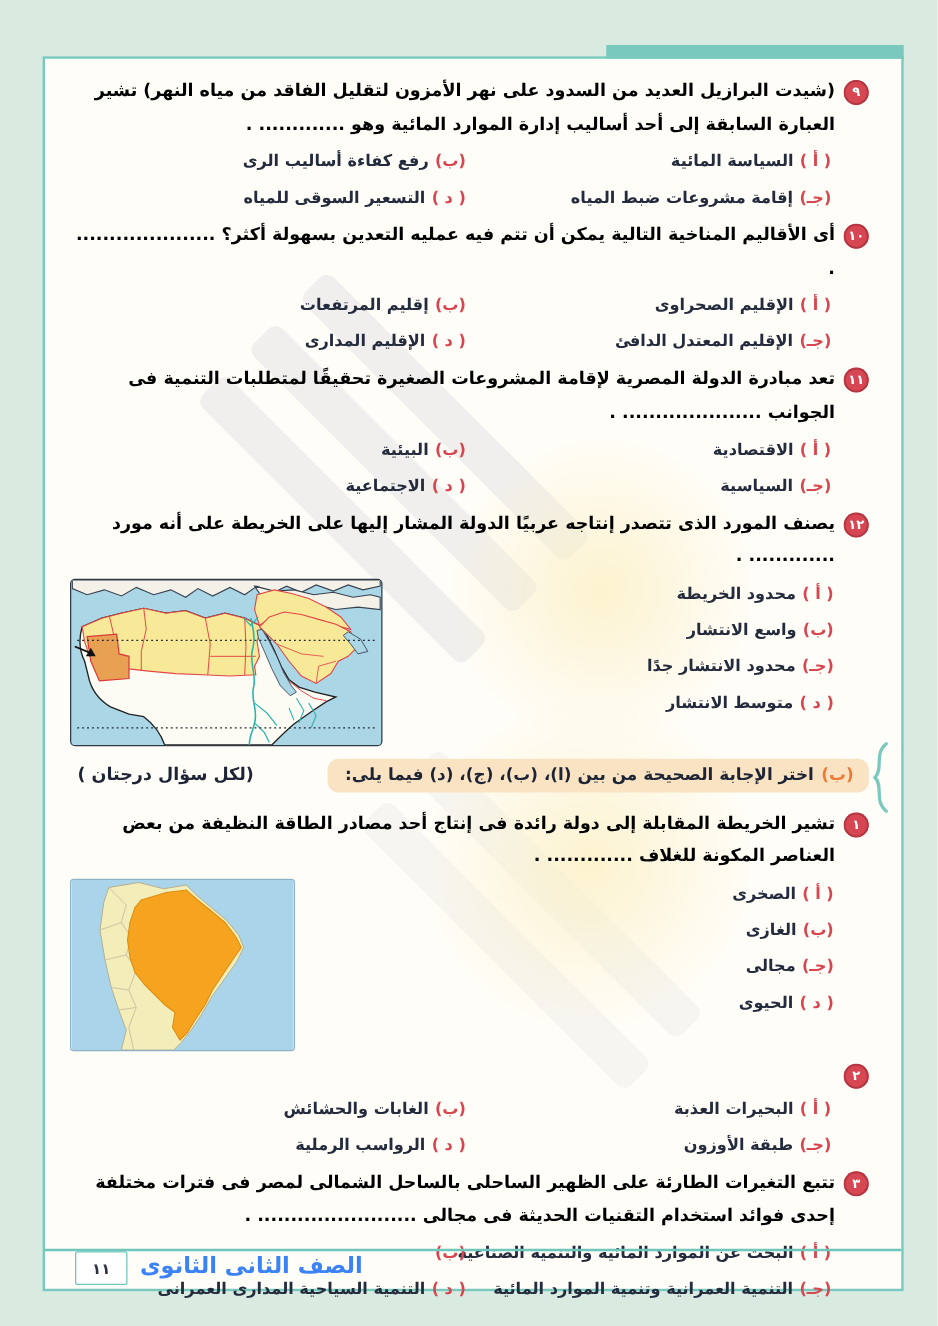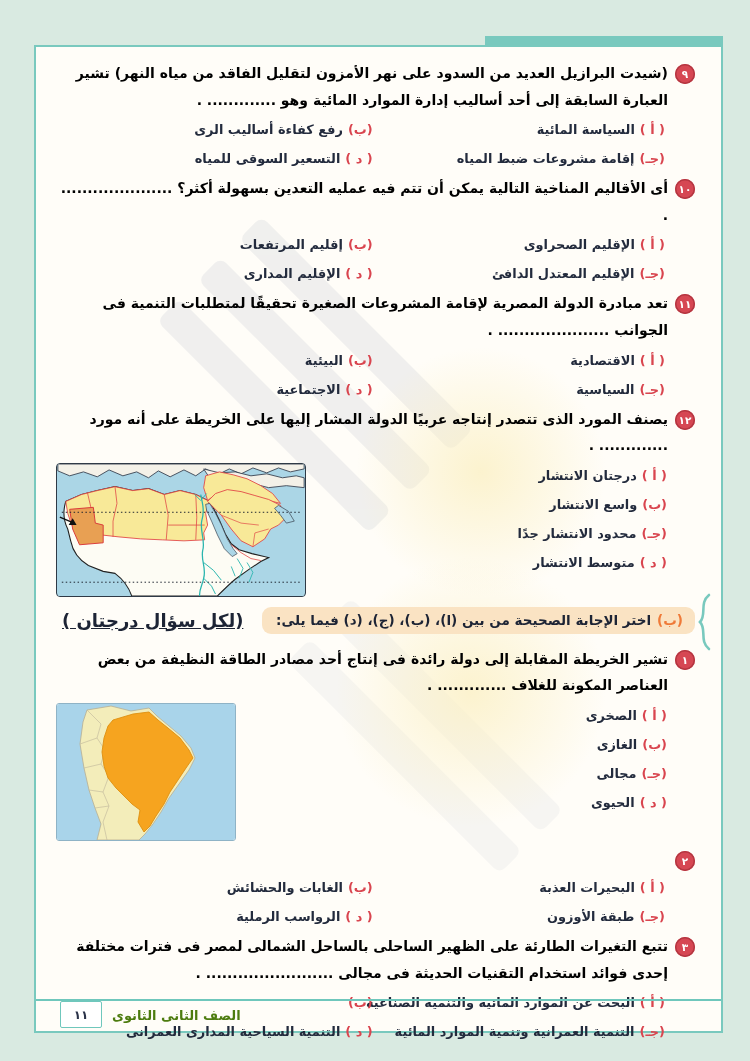--- a/index.html
+++ b/index.html
@@ -46,30 +46,30 @@
   .map-frame{flex:0 0 auto;line-height:0;margin-top:4px;}
   .map-arab{border:1.6px solid #2f3a46;border-radius:4px;overflow:hidden;background:#abd6e6;}
   .map-brazil{border:1.4px solid #8fb3c6;border-radius:3px;overflow:hidden;}
   
   .section-row{display:flex;align-items:center;justify-content:space-between;margin:10px 0 12px;position:relative;}
   .band{
     background:#fae3c3;border-radius:9px;padding:5px 12px 6px 14px;
     display:flex;gap:6px;align-items:baseline;font-size:13.5px;font-weight:bold;color:#1d2435;
   }
   .band-letter{color:#ef7a38;}
-  .marks{font-size:18px;font-weight:bold;color:#1d2435;padding-left:6px;text-decoration:underline;}
+  .marks{font-size:14px;font-weight:bold;color:#1d2435;padding-left:6px;}
   .brace{position:absolute;right:-18px;top:-14px;}
   
   .footer-line{position:absolute;left:0;right:0;bottom:30px;height:2.5px;background:#6fc7bc;}
   .page-box{
     position:absolute;left:24px;bottom:3px;width:40px;height:25px;background:#fff;
     border:1.5px solid #6fc7bc;border-radius:2px;display:flex;align-items:center;justify-content:center;
     font-size:12px;font-weight:bold;color:#2a3248;
   }
-  .grade{position:absolute;left:76px;bottom:8px;font-size:13px;font-weight:bold;color:#4d7c0f;}
+  .grade{position:absolute;left:76px;bottom:8px;font-size:18px;font-weight:bold;color:#3b82f6;}
 </style>
 </head>
 <body>
 
 <div class="card">
   <div class="top-band"></div>
 
   <div class="wm-bars wm1">
     <div class="bar"></div>
       <div class="bar"></div>
@@ -164,21 +164,21 @@
   </div>
         <div class="question">
     <div class="stem-row">
       <span class="qnum">١٢</span>
       <span class="stem">يصنف المورد الذى تتصدر إنتاجه عربيًا الدولة المشار إليها على الخريطة على أنه مورد ............. .</span>
     </div>
     <div class="qbody with-map">
       <div class="options list">
               <div class="option">
     <span class="letter">( أ )</span>
-    <span class="otext">درجتان الانتشار</span>
+    <span class="otext">محدود الخريطة</span>
   </div>
               <div class="option">
     <span class="letter">(ب)</span>
     <span class="otext">واسع الانتشار</span>
   </div>
               <div class="option">
     <span class="letter">(جـ)</span>
     <span class="otext">محدود الانتشار جدًا</span>
   </div>
               <div class="option">

